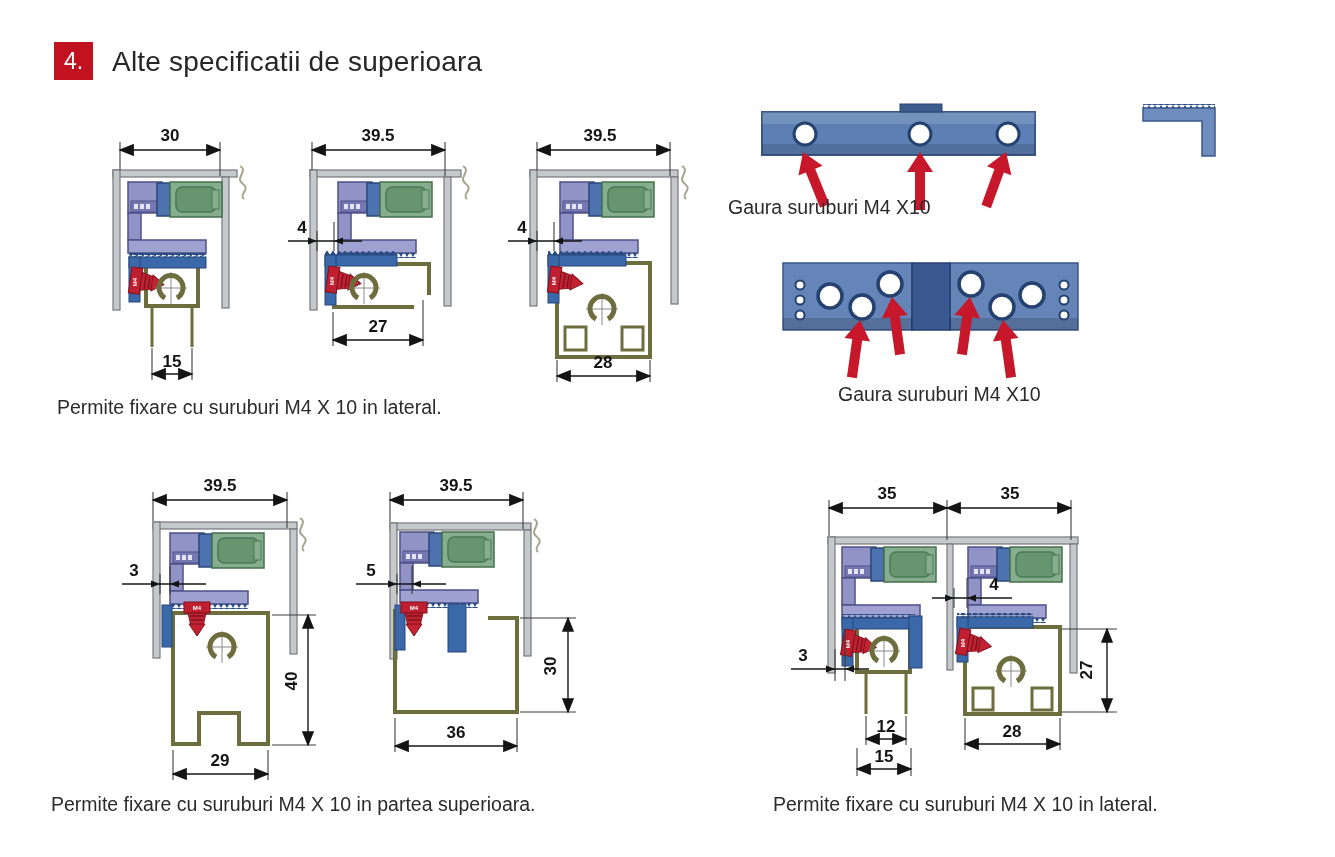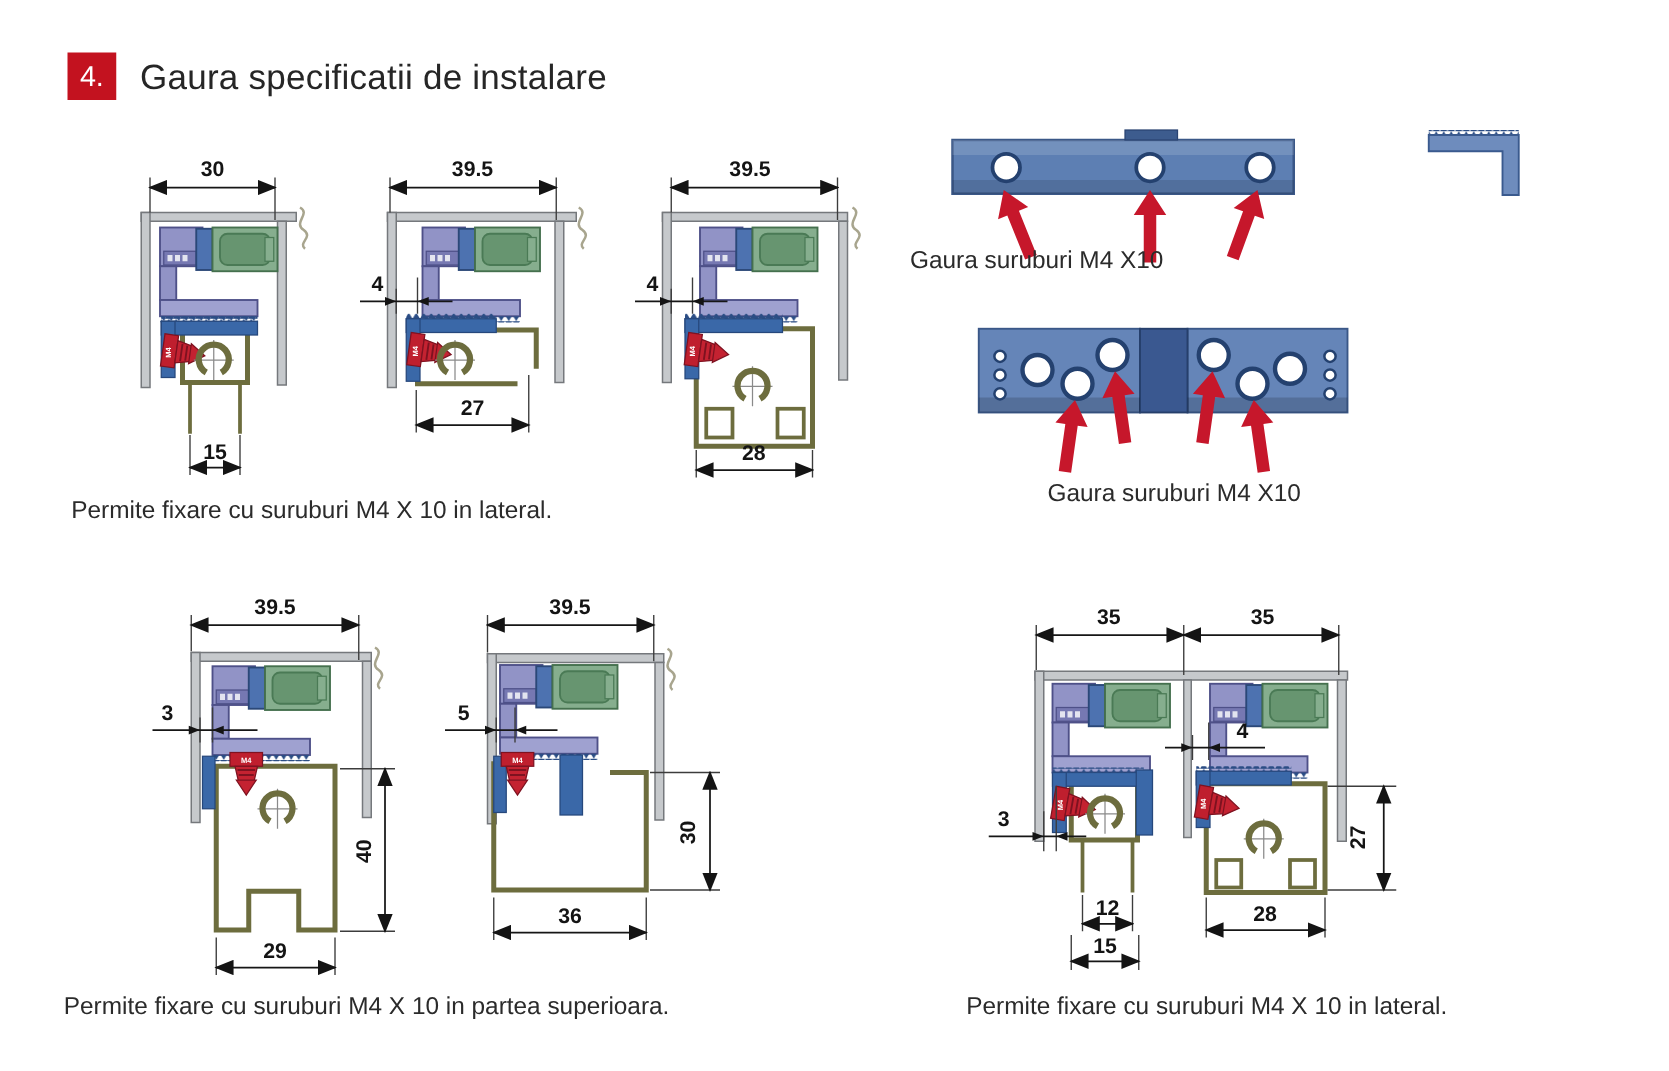--- a/index.html
+++ b/index.html
@@ -23,21 +23,21 @@
   .arrin{fill:#141414;}
   .hole{fill:#ffffff;stroke:#24416f;}
   .slab{font:700 6px "Liberation Sans",sans-serif;fill:#fff;text-anchor:middle;}
 </style>
 </head>
 <body>
 
 <div id="page">
 
   <div id="hdr-badge">4.</div>
-  <h1 id="hdr-title">Gaura specificatii de instalare</h1>
+  <h1 id="hdr-title">Alte specificatii de superioara</h1>
 
   <svg width="1335" height="857" viewBox="0 0 1335 857">
     <defs>
       <pattern id="teethD" width="6" height="5" patternUnits="userSpaceOnUse">
         <path d="M0 0 H6 L3 5 Z" fill="#2b4d85"></path>
       </pattern>
       <pattern id="teethU" width="6" height="5" patternUnits="userSpaceOnUse">
         <path d="M0 5 H6 L3 0 Z" fill="#2b4d85"></path>
       </pattern>
       <marker id="ma" viewBox="0 0 10 8" refX="9" refY="4" markerWidth="11" markerHeight="9" orient="auto-start-reverse">

